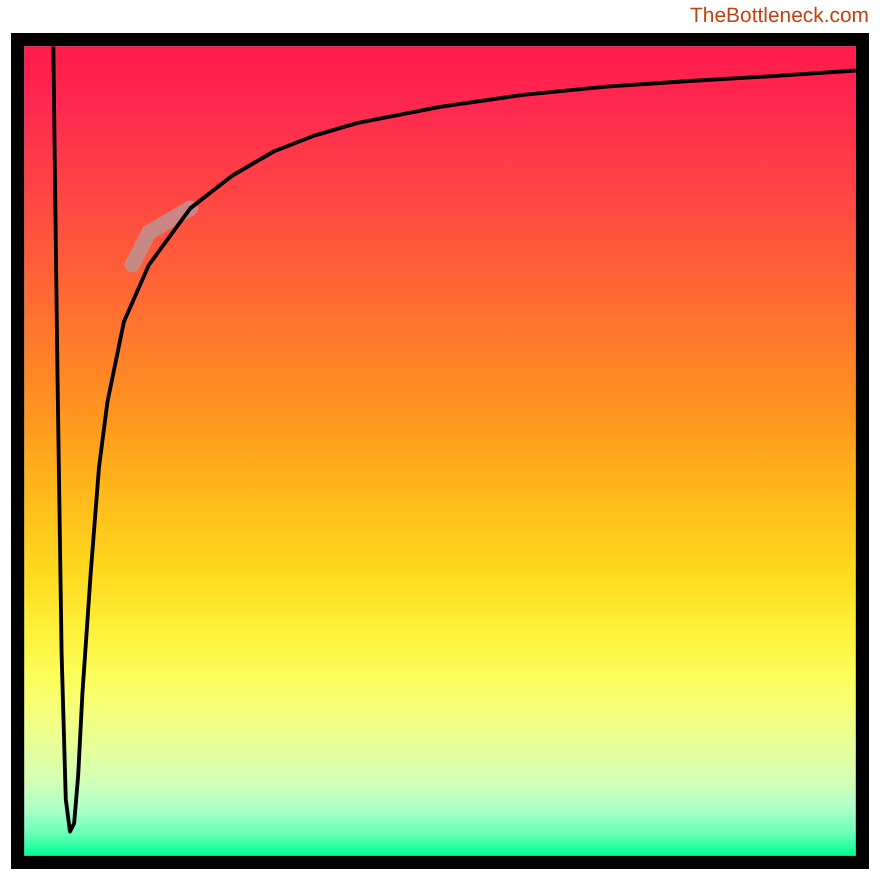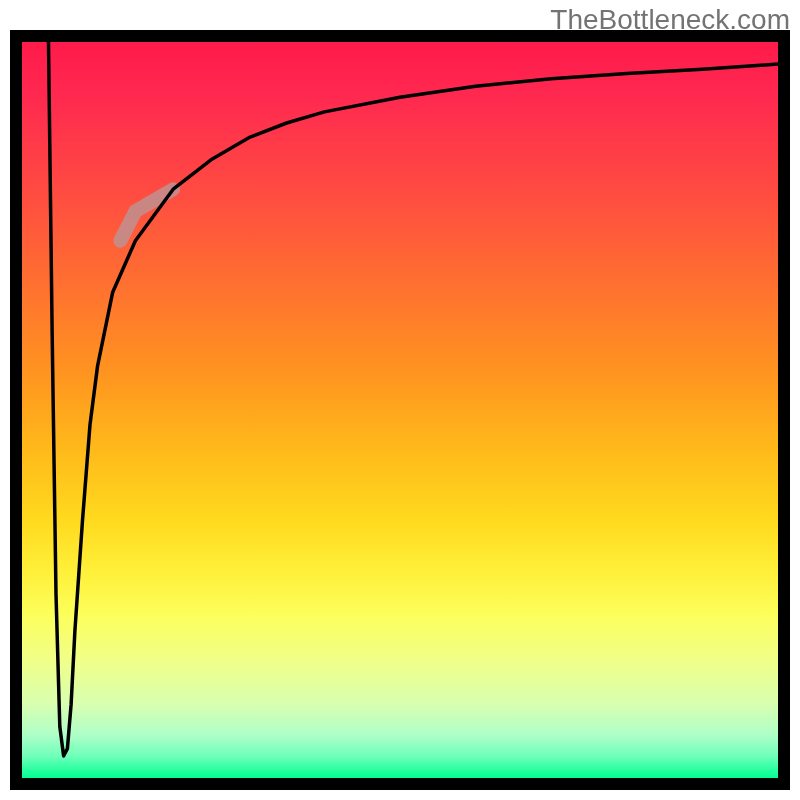--- a/index.html
+++ b/index.html
@@ -11,22 +11,22 @@
       width: 800px;
       height: 800px;
       background: #ffffff;
       position: relative;
       font-family: Arial, sans-serif;
     }
     .watermark {
       position: absolute;
       top: 4px;
       right: 10px;
-      color: #737373;
-      font-size: 28px;
+      color: #c2410c;
+      font-size: 19px;
       font-weight: normal;
       z-index: 10;
     }
     .chart-container {
       position: absolute;
       top: 30px;
       left: 10px;
       width: 780px;
       height: 760px;
     }

